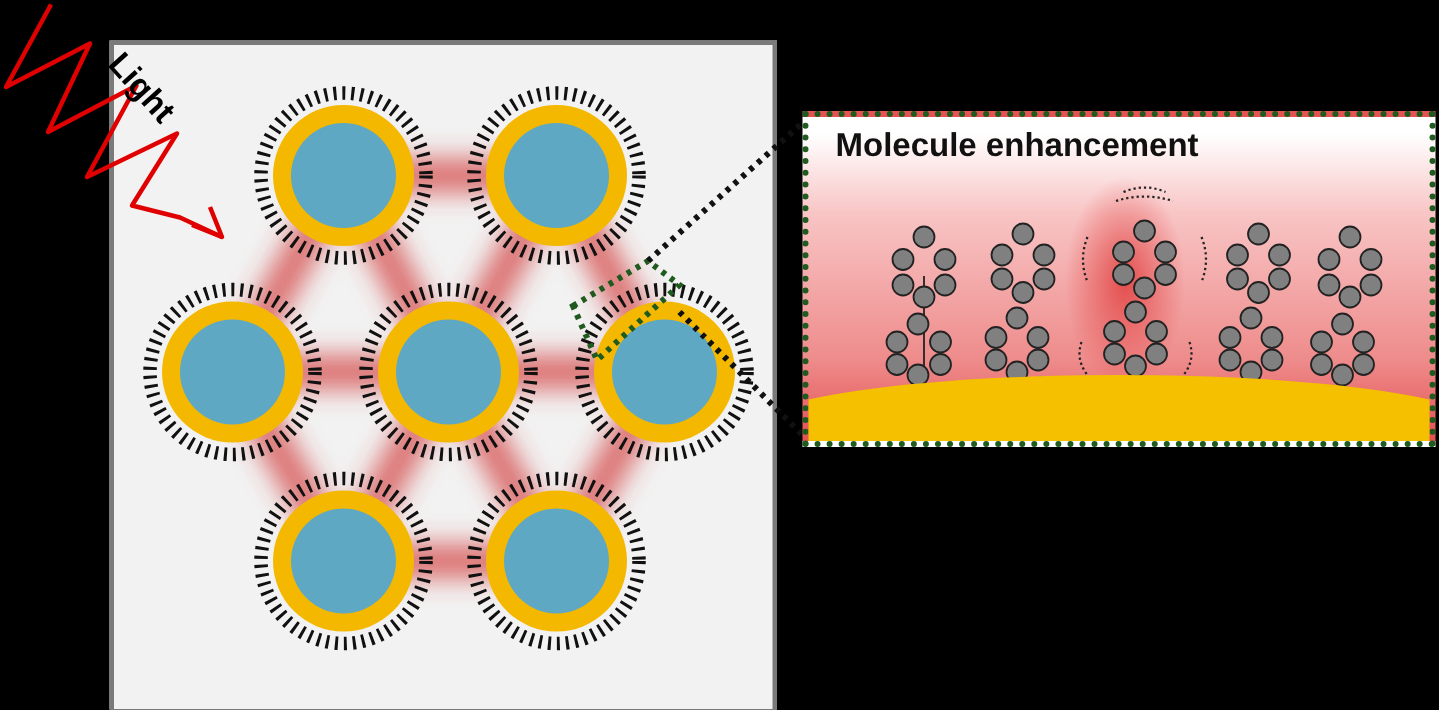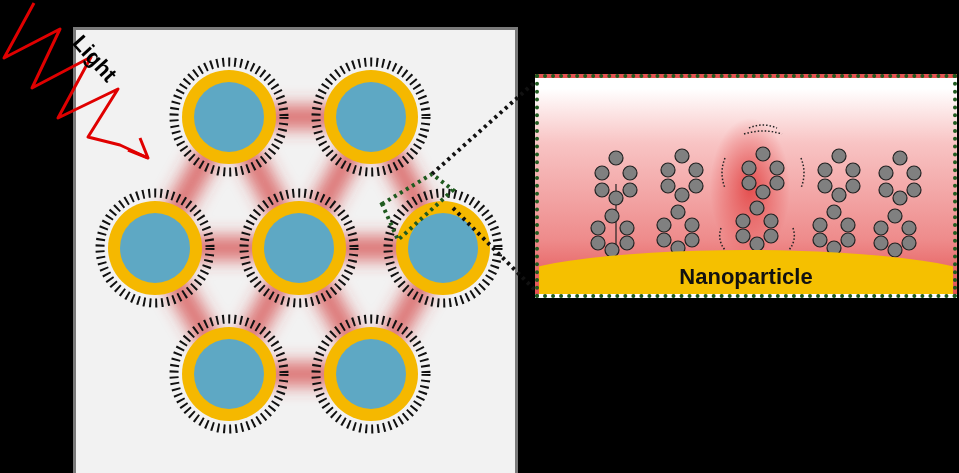--- a/index.html
+++ b/index.html
@@ -91,20 +91,21 @@
   <g stroke="#1a3d1a" stroke-width="4" stroke-dasharray="3 4" fill="none">
     <polygon points="382,204 432,174 453,190 398,240" stroke="#1f5a1f"></polygon>
     <line x1="432" y1="174" x2="535" y2="82" stroke="#111"></line>
     <line x1="453" y1="208" x2="535" y2="290" stroke="#111"></line>
   </g>
 </svg>
 
 <div class="light-label">Light</div>
 
 <div class="zoombox">
+  <div class="zb-title">Molecule enhancement</div>
   <svg width="422" height="224">
     <ellipse cx="211" cy="110" rx="40" ry="70" fill="url(#glow)"></ellipse>
     <g fill="#808080" stroke="#222" stroke-width="1.2">
       <g>
         <line x1="77" y1="106" x2="77" y2="176" stroke="#222"></line>
         <circle cx="77" cy="80" r="7"></circle>
           <circle cx="63" cy="95" r="7"></circle>
           <circle cx="91" cy="95" r="7"></circle>
           <circle cx="63" cy="112" r="7"></circle>
           <circle cx="91" cy="112" r="7"></circle>
@@ -176,14 +177,13 @@
     <g stroke="#222" stroke-width="1.5" stroke-dasharray="1.5 2" fill="none">
       <path d="M210 50 Q224 44 238 50"></path>
         <path d="M205 56 Q224 50 243 56"></path>
       <path d="M186 80 Q180 95 186 110"></path>
         <path d="M262 80 Q268 95 262 110"></path>
       <path d="M182 150 Q178 162 186 172"></path>
         <path d="M254 150 Q258 162 250 172"></path>
     </g>
   </svg>
   <div class="zb-np"></div>
-  <div class="zb-np-label">Nanoparticle</div>
 </div>
 
 </body></html>

